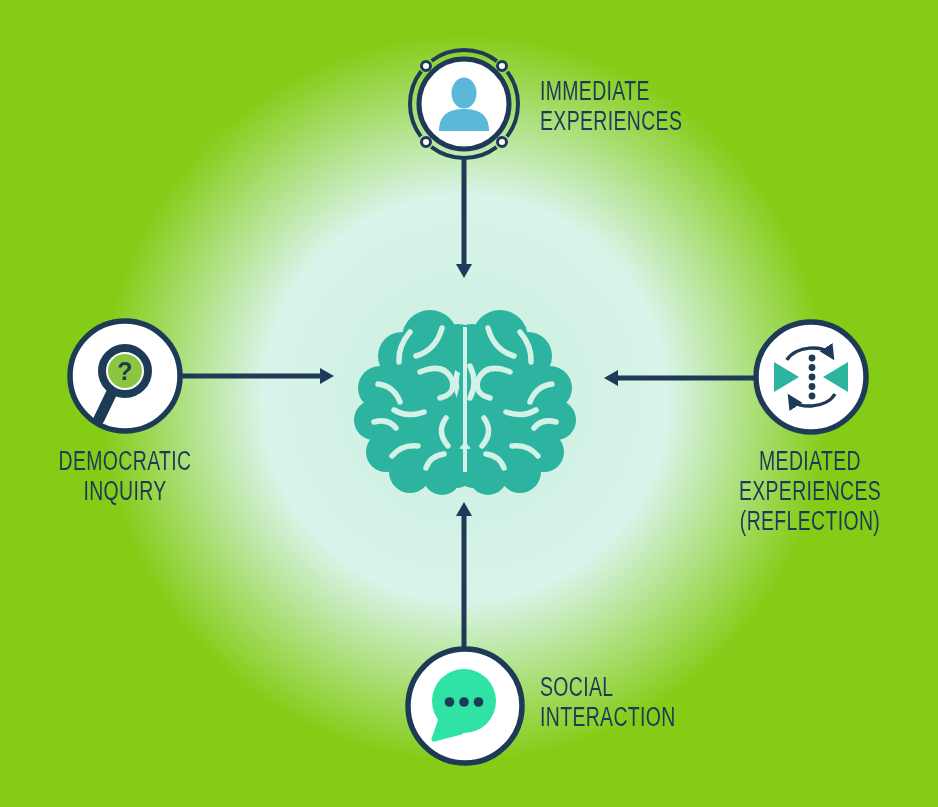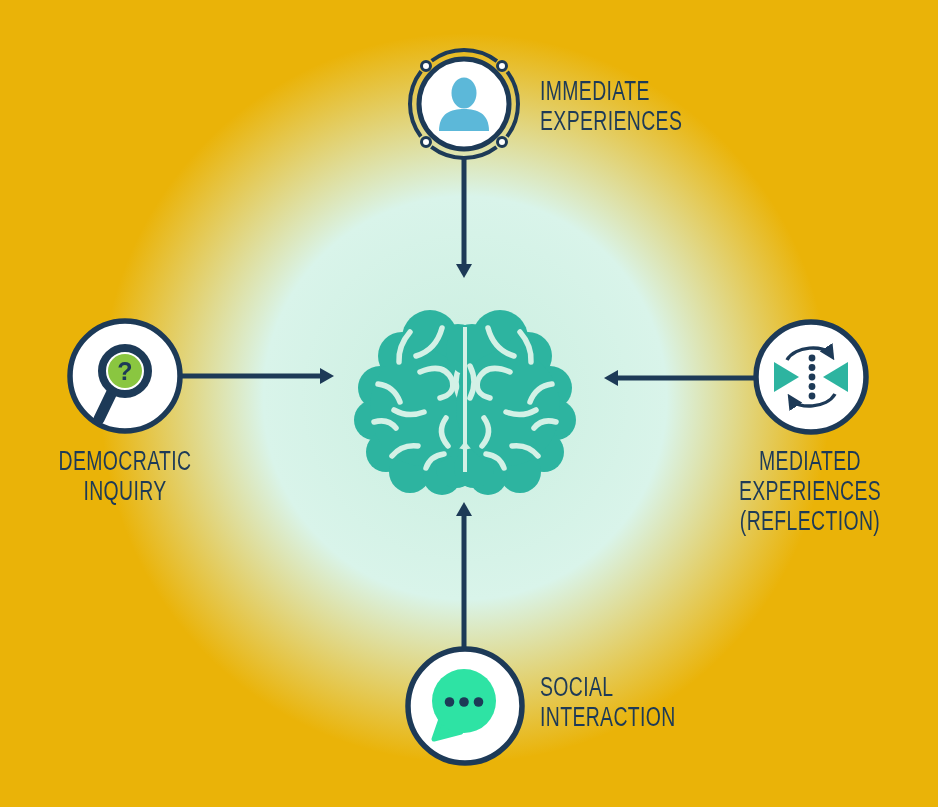--- a/index.html
+++ b/index.html
@@ -1,18 +1,18 @@
 <!DOCTYPE html>
 <html><head>
 <meta charset="utf-8">
 <style>
   html,body { margin:0; padding:0; background:#ffffff; }
   .canvas {
     position:relative; width:938px; height:807px;
-    background:#eab308; overflow:hidden;
+    background:#84cc16; overflow:hidden;
     font-family:"Liberation Sans", sans-serif;
   }
   .glow {
     position:absolute; left:0; top:0; width:938px; height:807px;
     background: radial-gradient(circle 480px at 465px 398px,
       #c9eedf 0%, #d9f4ea 42%, rgba(255,255,255,0) 76%);
   }
   .abs { position:absolute; }
   .label {
     position:absolute; color:#1d3a57;

